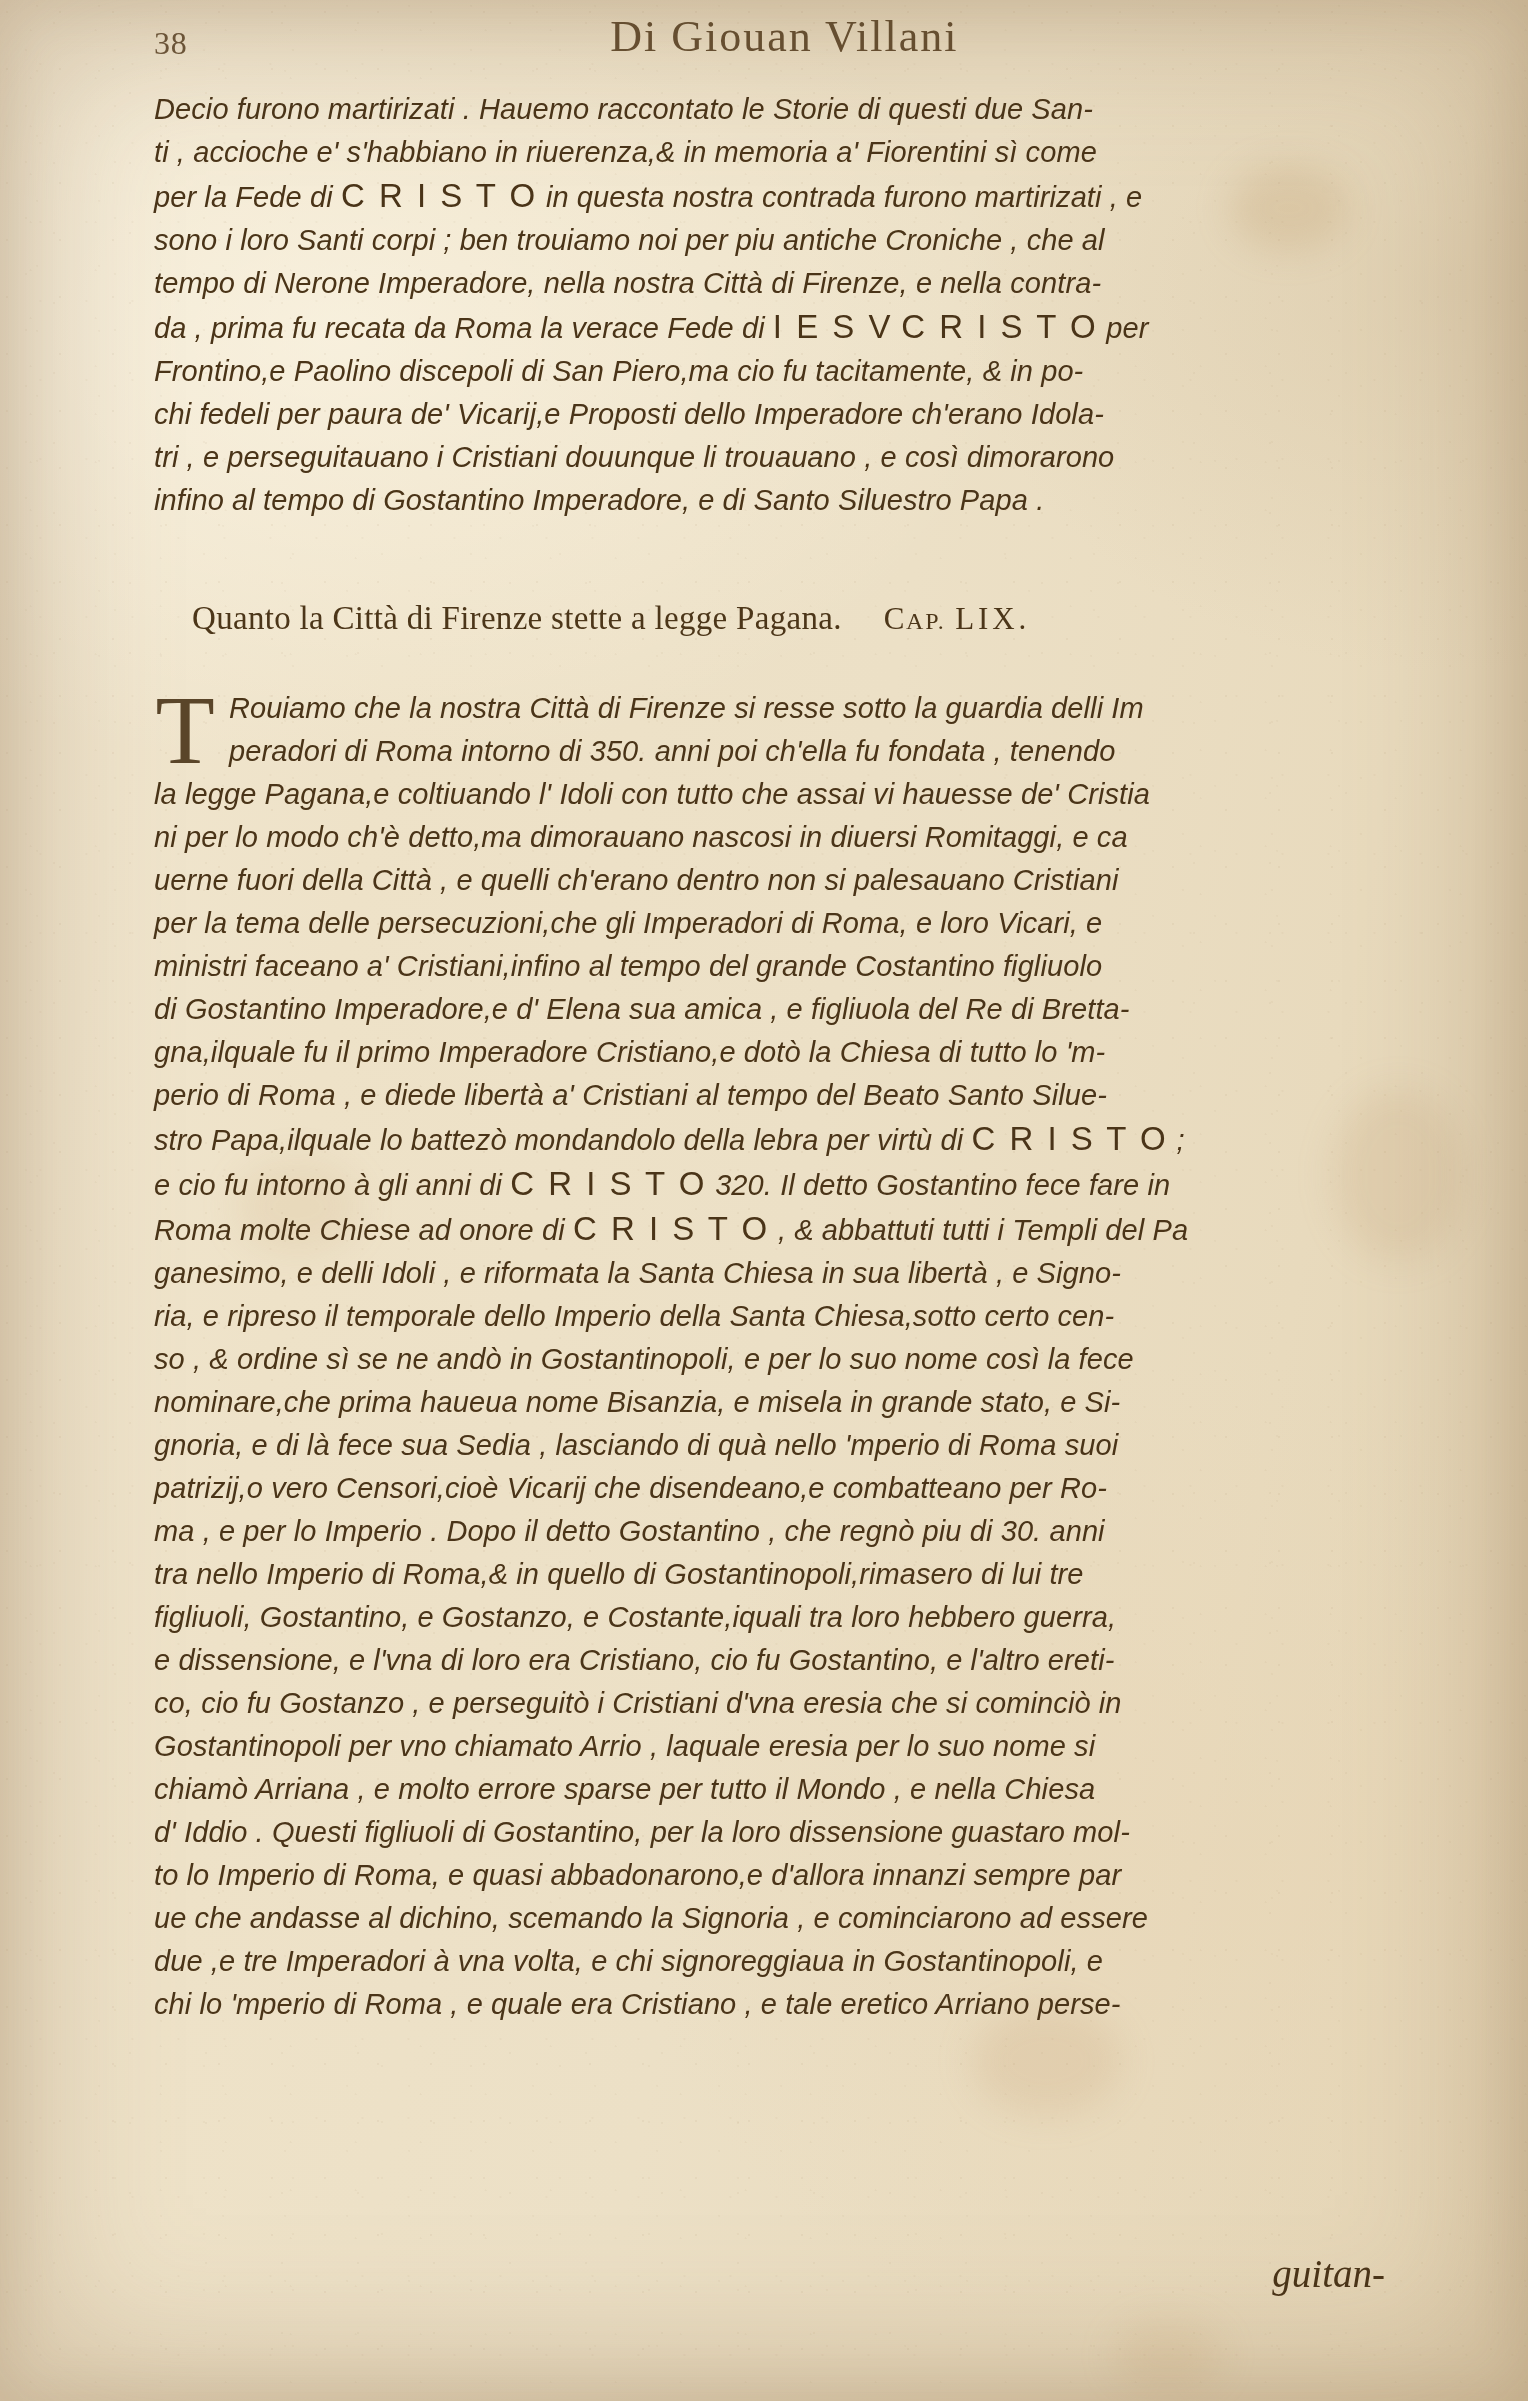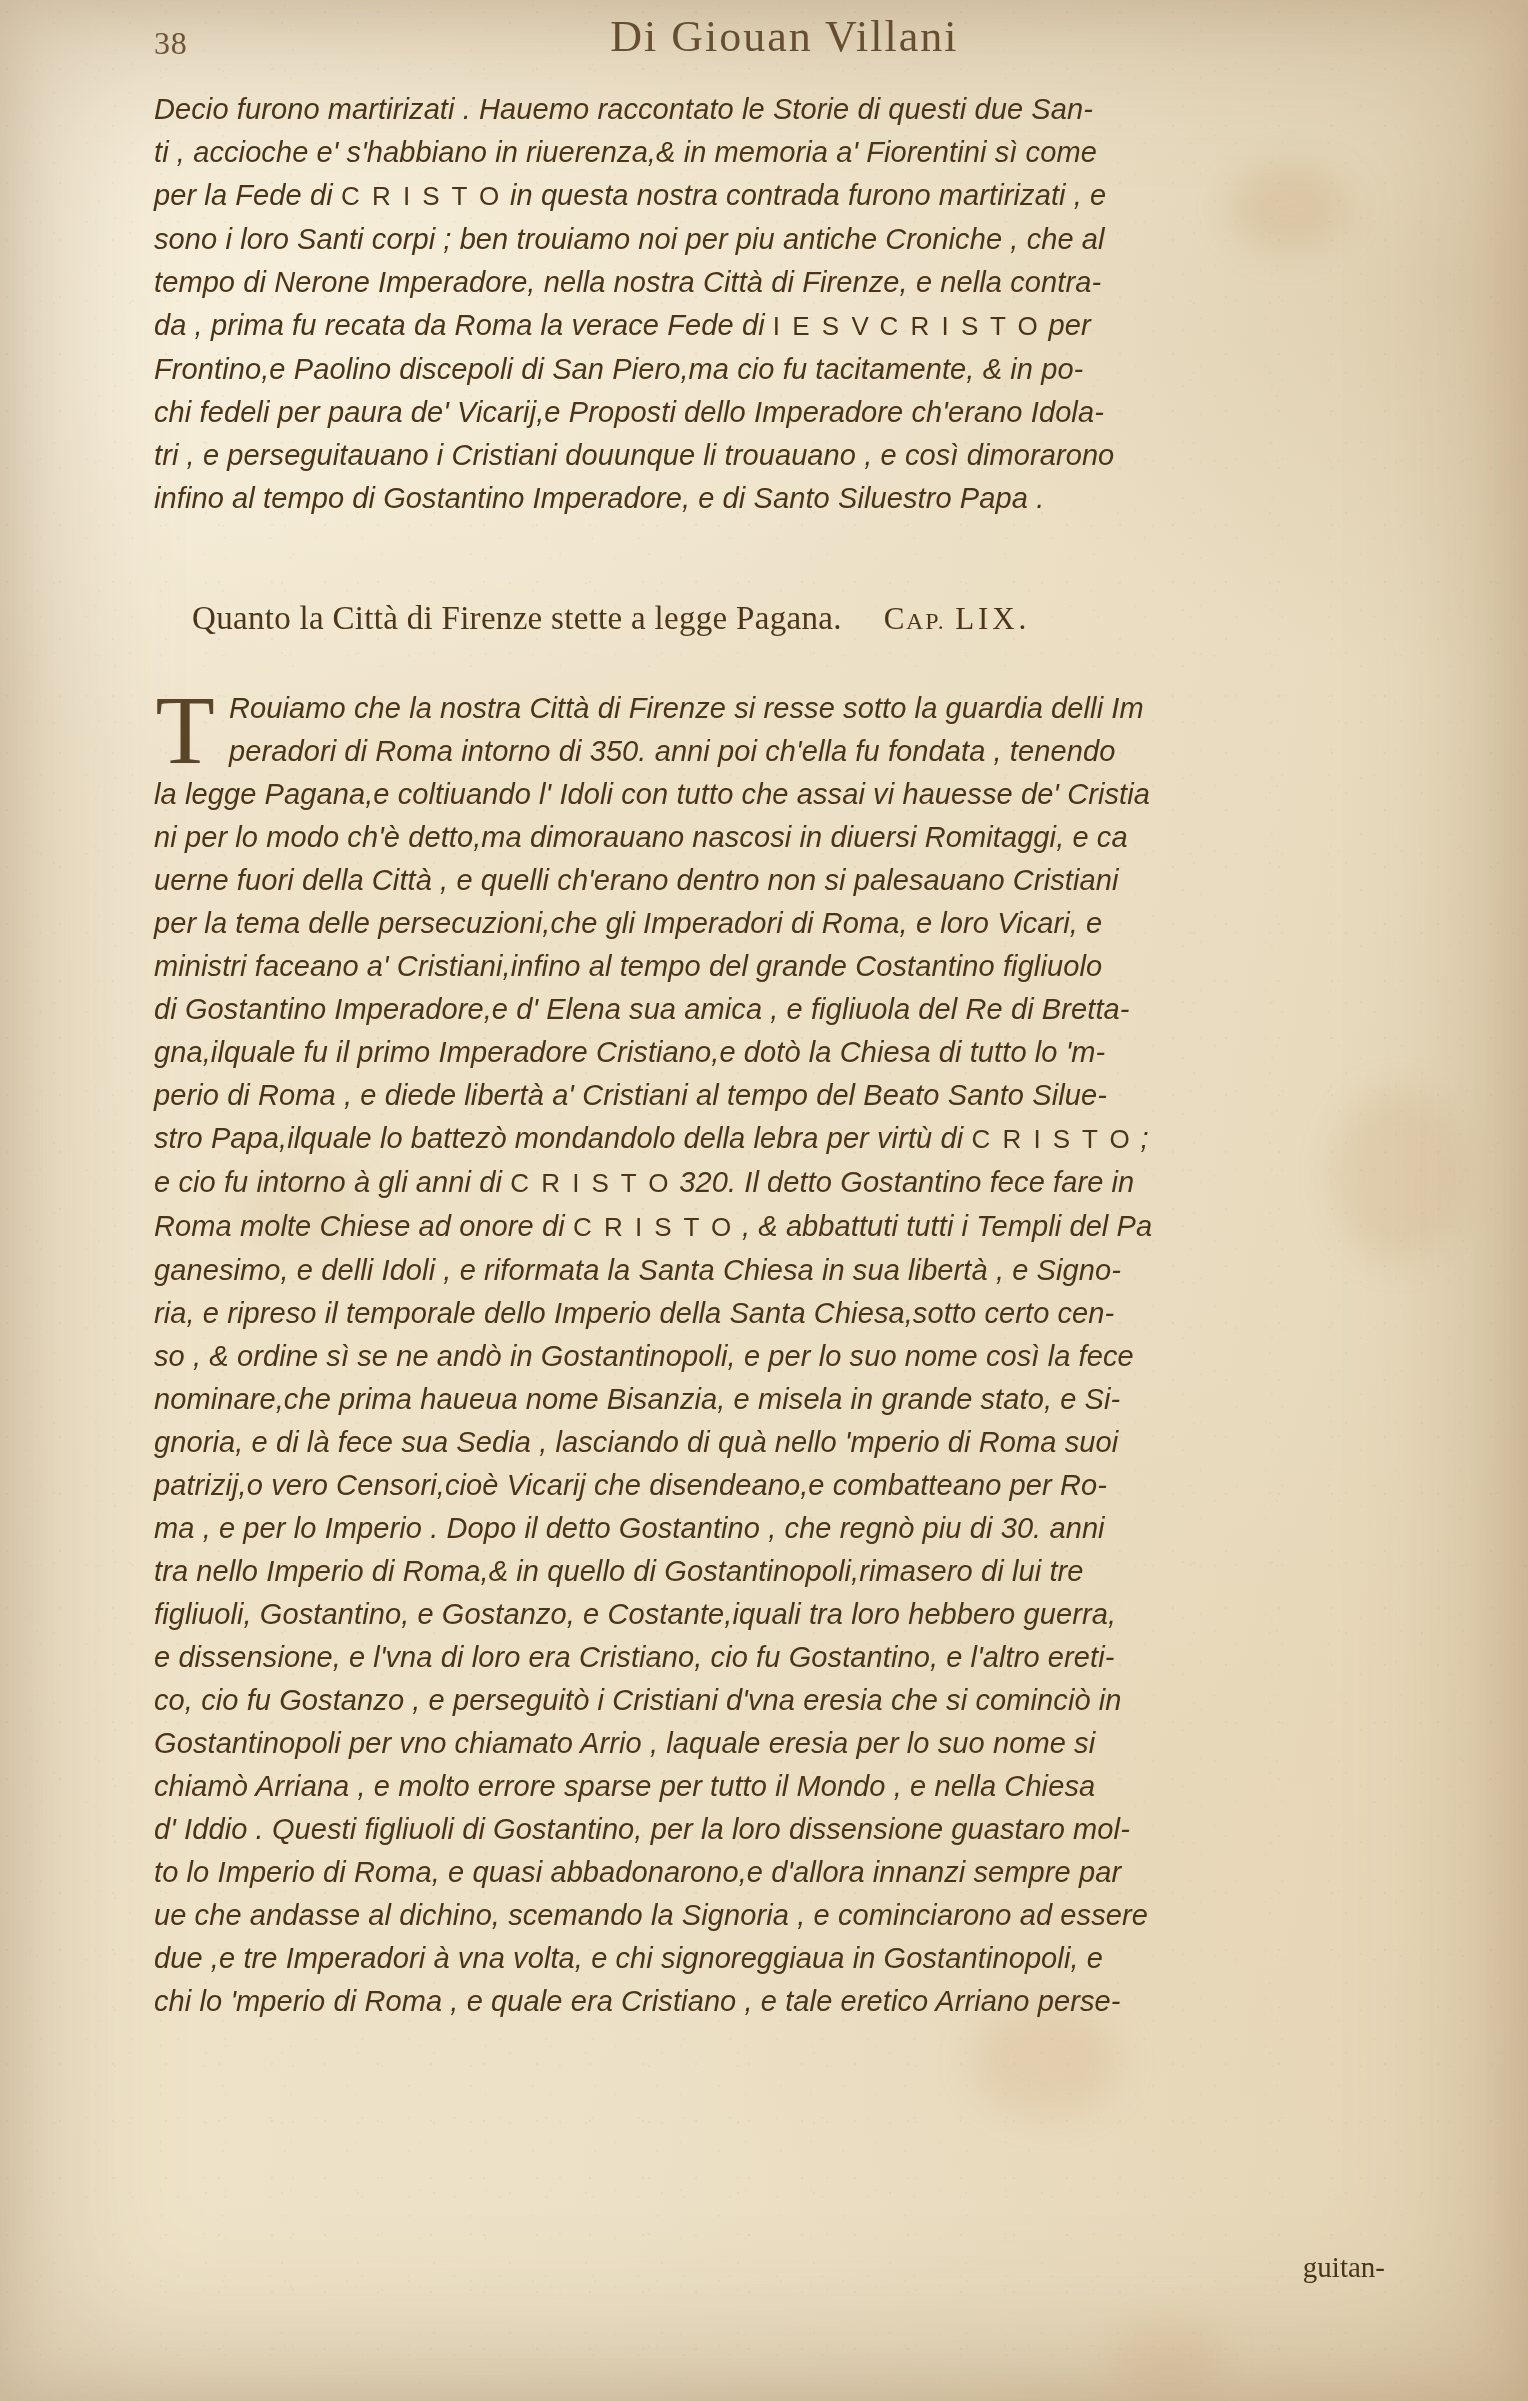--- a/index.html
+++ b/index.html
@@ -78,21 +78,21 @@
     font-size:29px;
     line-height:43px;
     color:#4a3418;
     white-space:nowrap;
     letter-spacing:0.1px;
   }
   .sc{
     font-style:normal;
     font-variant:normal;
     letter-spacing:2.5px;
-    font-size:26px;
+    font-size:33px;
   }
   .amp{font-style:italic;}
 
   
   .chapter{
     position:absolute;
     left:154px;
     top:600px;
     width:1274px;
     height:63px;
@@ -137,21 +137,22 @@
     opacity:.9;
   }
   .ln.indent1{padding-left:75px;}
 
   
   .catchword{
     position:absolute;
     right:143px;
     top:2251px;
     font-family:"Liberation Serif", serif;
-    font-size:29px;
+    font-style:italic;
+    font-size:39px;
     color:#4a3418;
   }
 
   
   .textblock .ln:nth-child(odd){transform:translateX(0px);}
 </style>
 </head>
 <body>
 
 <div id="page">

